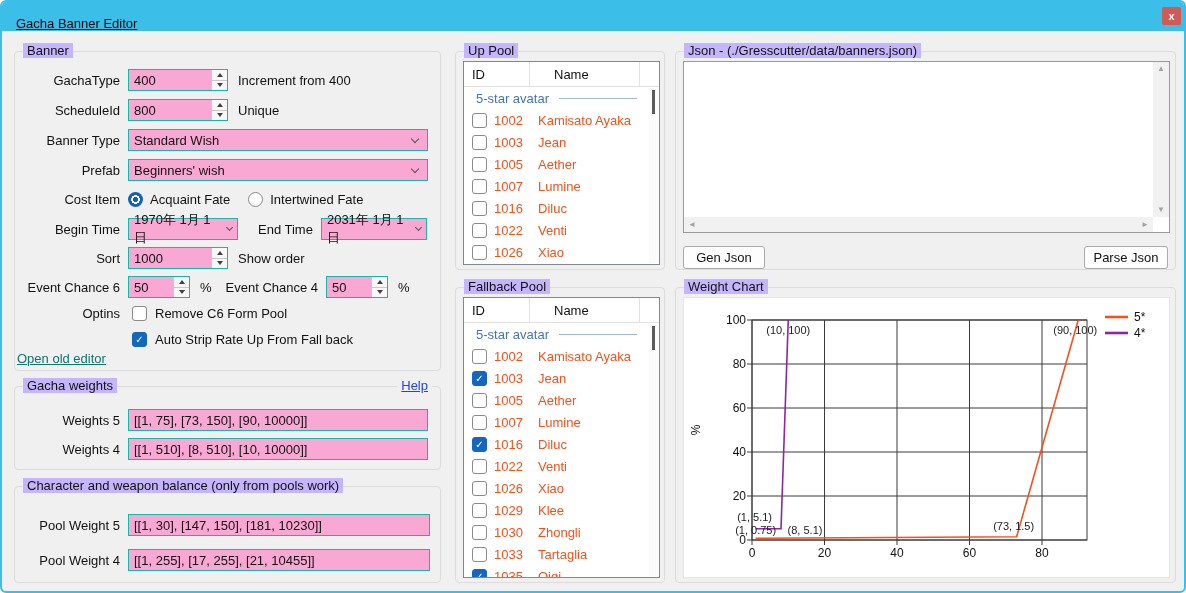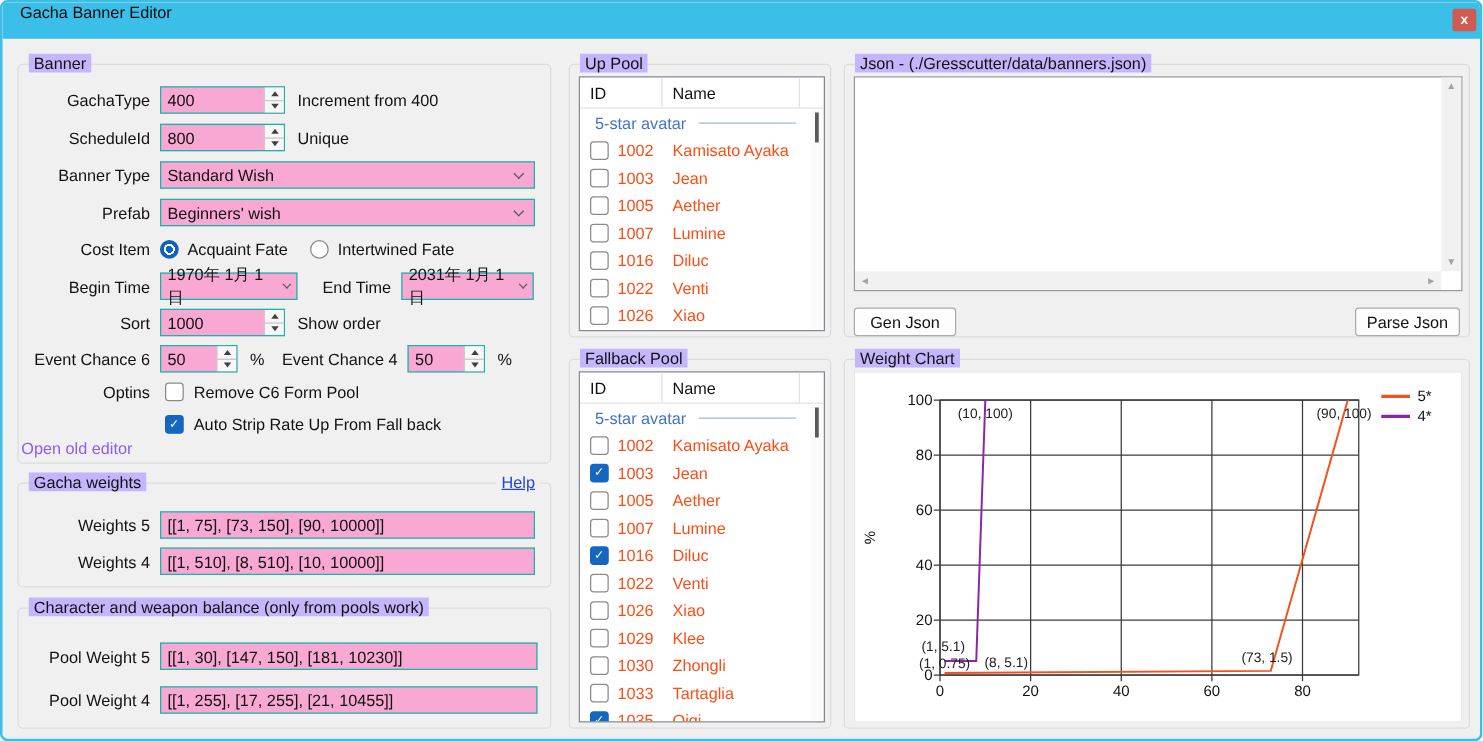--- a/index.html
+++ b/index.html
@@ -1,20 +1,20 @@
 <!DOCTYPE html>
 <html><head>
 <meta charset="utf-8">
 <style>
   * { margin:0; padding:0; box-sizing:border-box; }
   body { background:#fff; font-family:"Liberation Sans", sans-serif; font-size:13px; color:#111; }
   .window { position:relative; width:1186px; height:593px; background:#F0F0F0;
             border:2px solid #3BBEE7; border-radius:6px; overflow:hidden; }
   .titlebar { position:absolute; top:0; left:0; right:0; height:29px; background:#3BBEE7;
-              display:flex; align-items:flex-start; padding-left:14px; color:#0b0b0b; }
+              display:flex; align-items:flex-end; padding-left:14px; color:#0b0b0b;text-decoration:underline; }
   .closebtn { position:absolute; top:5px; right:3px; width:19px; height:18px; background:#D15A52;
               color:#fff; font-weight:bold; font-size:11px; display:flex; align-items:center;
               justify-content:center; border-radius:2px; cursor:pointer; }
   .content { position:absolute; top:29px; left:0; right:0; bottom:0; }
 
   .group { position:absolute; border:1px solid #DCDCDC; border-radius:4px; }
   .glabel { position:absolute; top:-9px; left:8px; background:#c4b5fd; padding:0 4px; white-space:nowrap; }
   .glink  { position:absolute; top:-9px; right:8px; background:#F0F0F0; padding:0 4px;
             color:#2144DF; text-decoration:underline; cursor:pointer; }
 
@@ -40,27 +40,27 @@
   .radio { width:15px; height:15px; border-radius:50%; border:1px solid #8A8A8A; background:#fff;
            flex:none; margin-right:7px; cursor:pointer; }
   .radio.sel { border:none; background:radial-gradient(circle,#0D63BE 0 2.8px,#ffffff 2.8px 4.4px,#0D63BE 4.4px); }
   .rlabel { margin-right:18px; }
 
   .cb { width:15px; height:15px; border:1px solid #8A8A8A; border-radius:3px; background:#fff;
         flex:none; display:inline-flex; align-items:center; justify-content:center;
         font-size:10px; color:#fff; cursor:pointer; }
   .cb.checked { background:#1566C0; border-color:#1566C0; }
   .cblabel { margin-left:8px; white-space:nowrap; }
-  .link { position:absolute; color:#8b5cf6; cursor:pointer; background:#F0F0F0; padding-right:4px; }
+  .link { position:absolute; color:#0f766e; text-decoration:underline; cursor:pointer; background:#F0F0F0; padding-right:4px; }
 
   .pool-list { position:absolute; left:7px; top:9px; width:197px; background:#fff;
                border:1px solid #828790; overflow:hidden; }
   .pl-header { height:25px; display:flex; align-items:stretch; border-bottom:1px solid #E2E2E2; }
   .h-id { width:65px; padding-left:8px; display:flex; align-items:center; }
-  .h-name { width:111px; padding-left:8px; border-left:1px solid #E2E2E2; border-right:1px solid #E2E2E2;
+  .h-name { width:111px; padding-left:24px; border-left:1px solid #E2E2E2; border-right:1px solid #E2E2E2;
             display:flex; align-items:center; }
   .pl-category { height:22px; display:flex; align-items:center; padding-left:12px; color:#4472C4; }
   .cat-line { flex:1; height:1px; background:#9DB8DC; margin:0 22px 0 10px; }
   .prow { height:22px; display:flex; align-items:center; padding-left:8px; color:#FB4D16; }
   .pid { margin-left:7px; width:36px; }
   .pname { margin-left:8px; white-space:nowrap; }
   .pl-scroll { position:absolute; top:26px; right:1px; bottom:1px; width:9px; background:#FBFBFB; }
   .pl-thumb { position:absolute; top:2px; left:3px; width:3px; height:24px; background:#5A5A5A; }
 
   .json-area { position:absolute; left:7px; top:9px; width:487px; height:172px; background:#fff;

